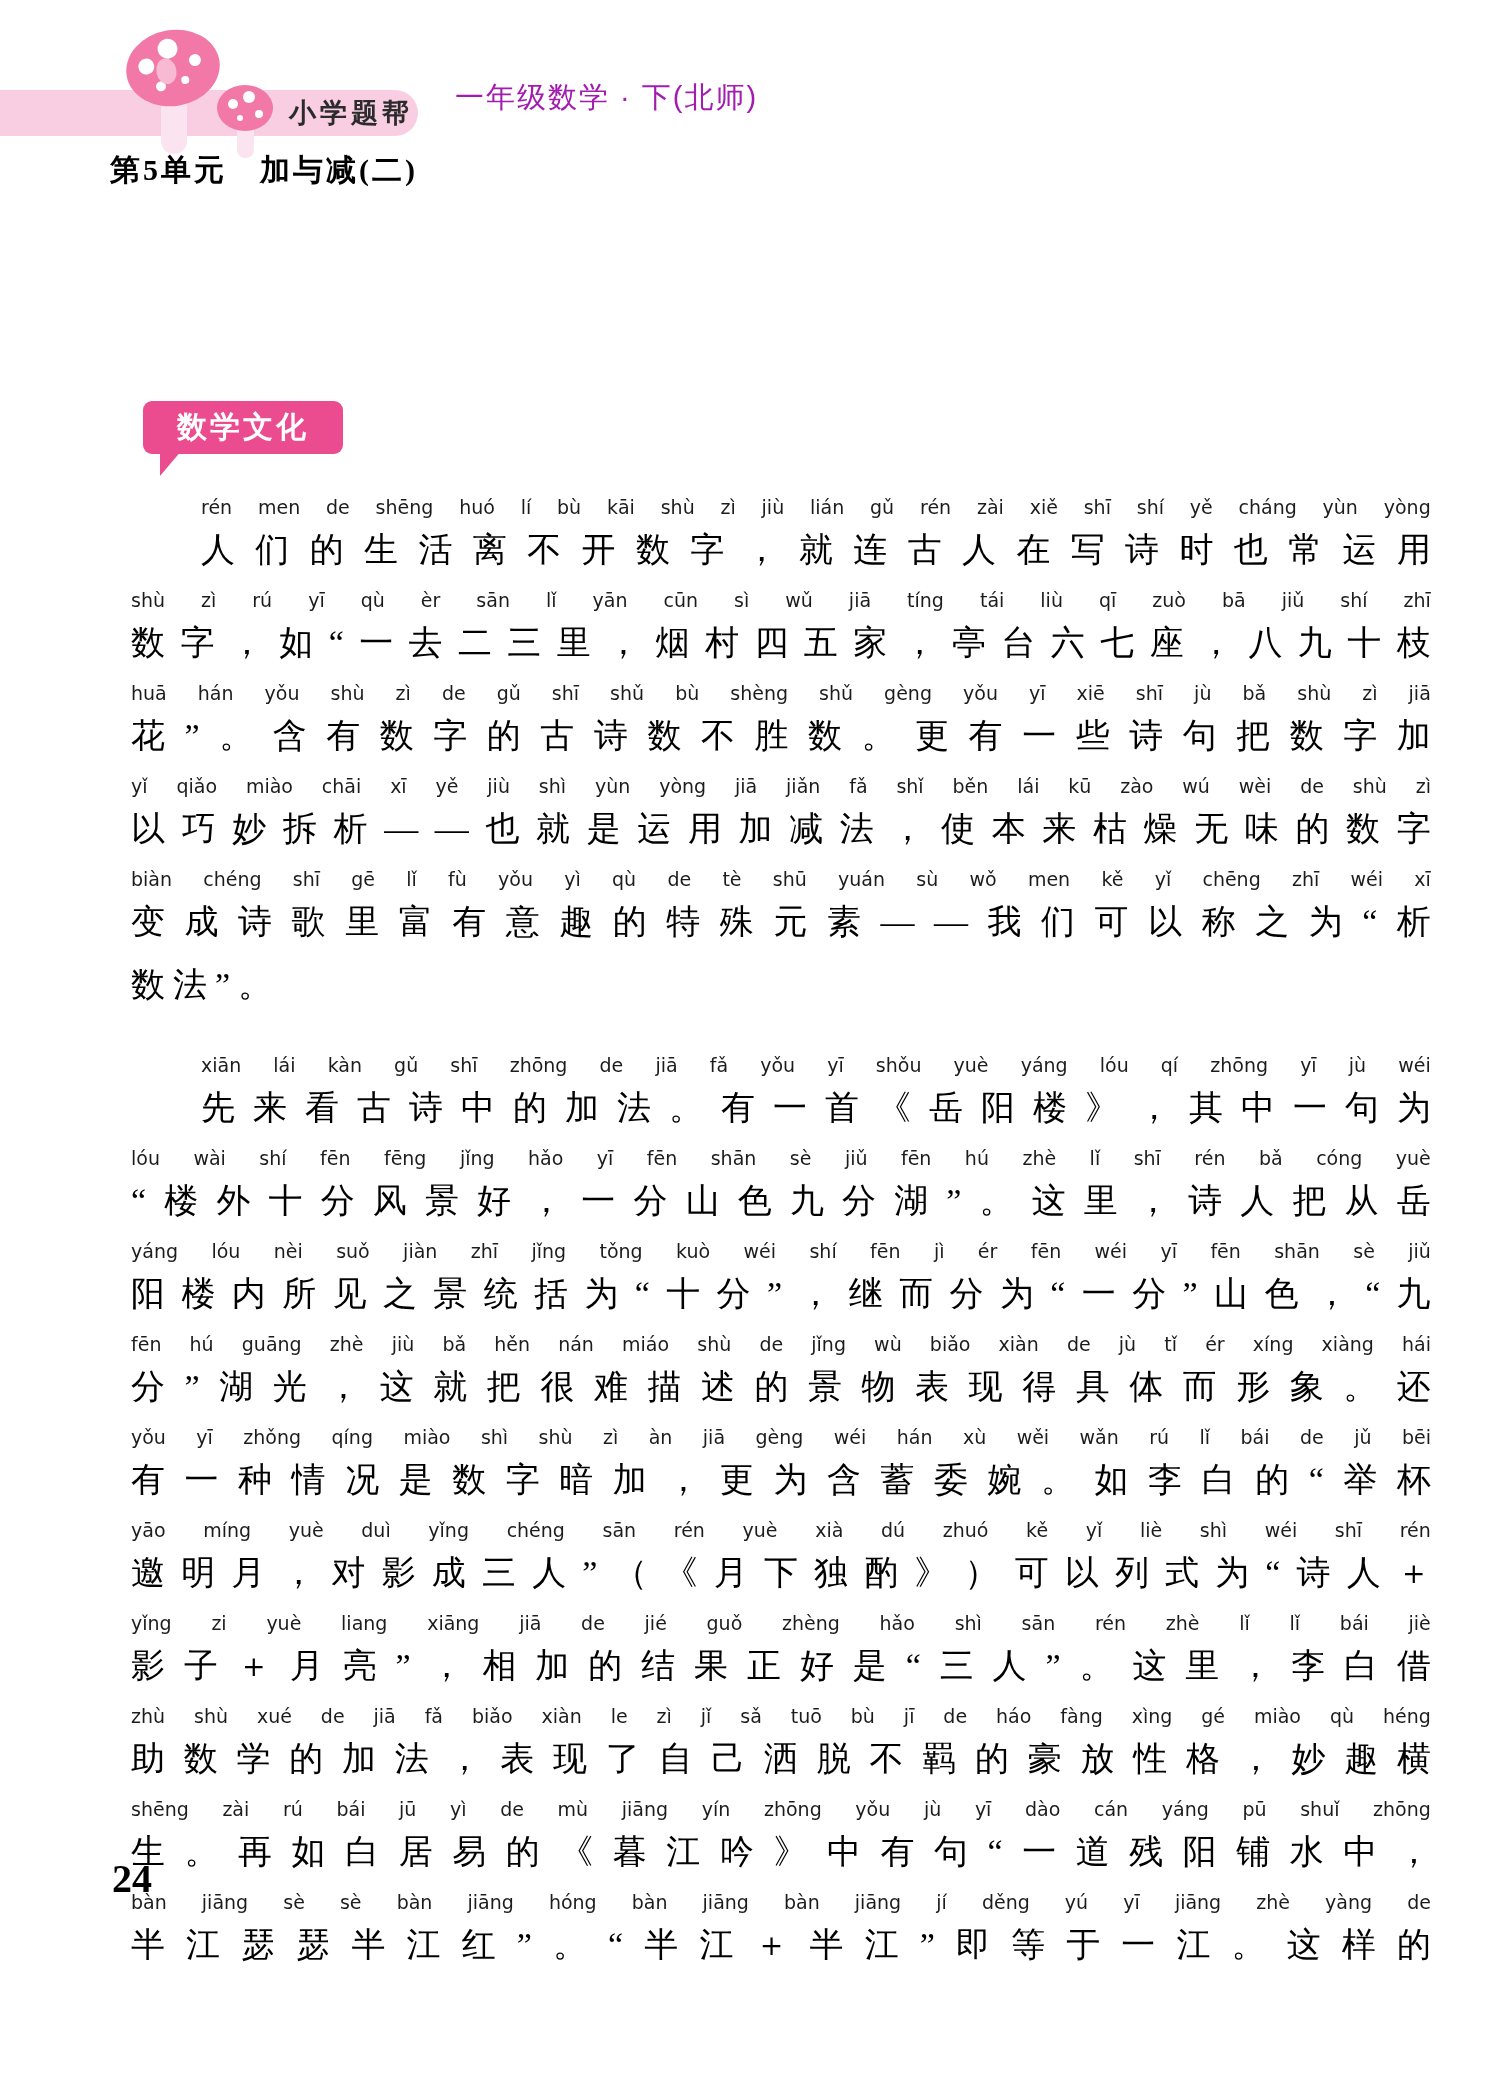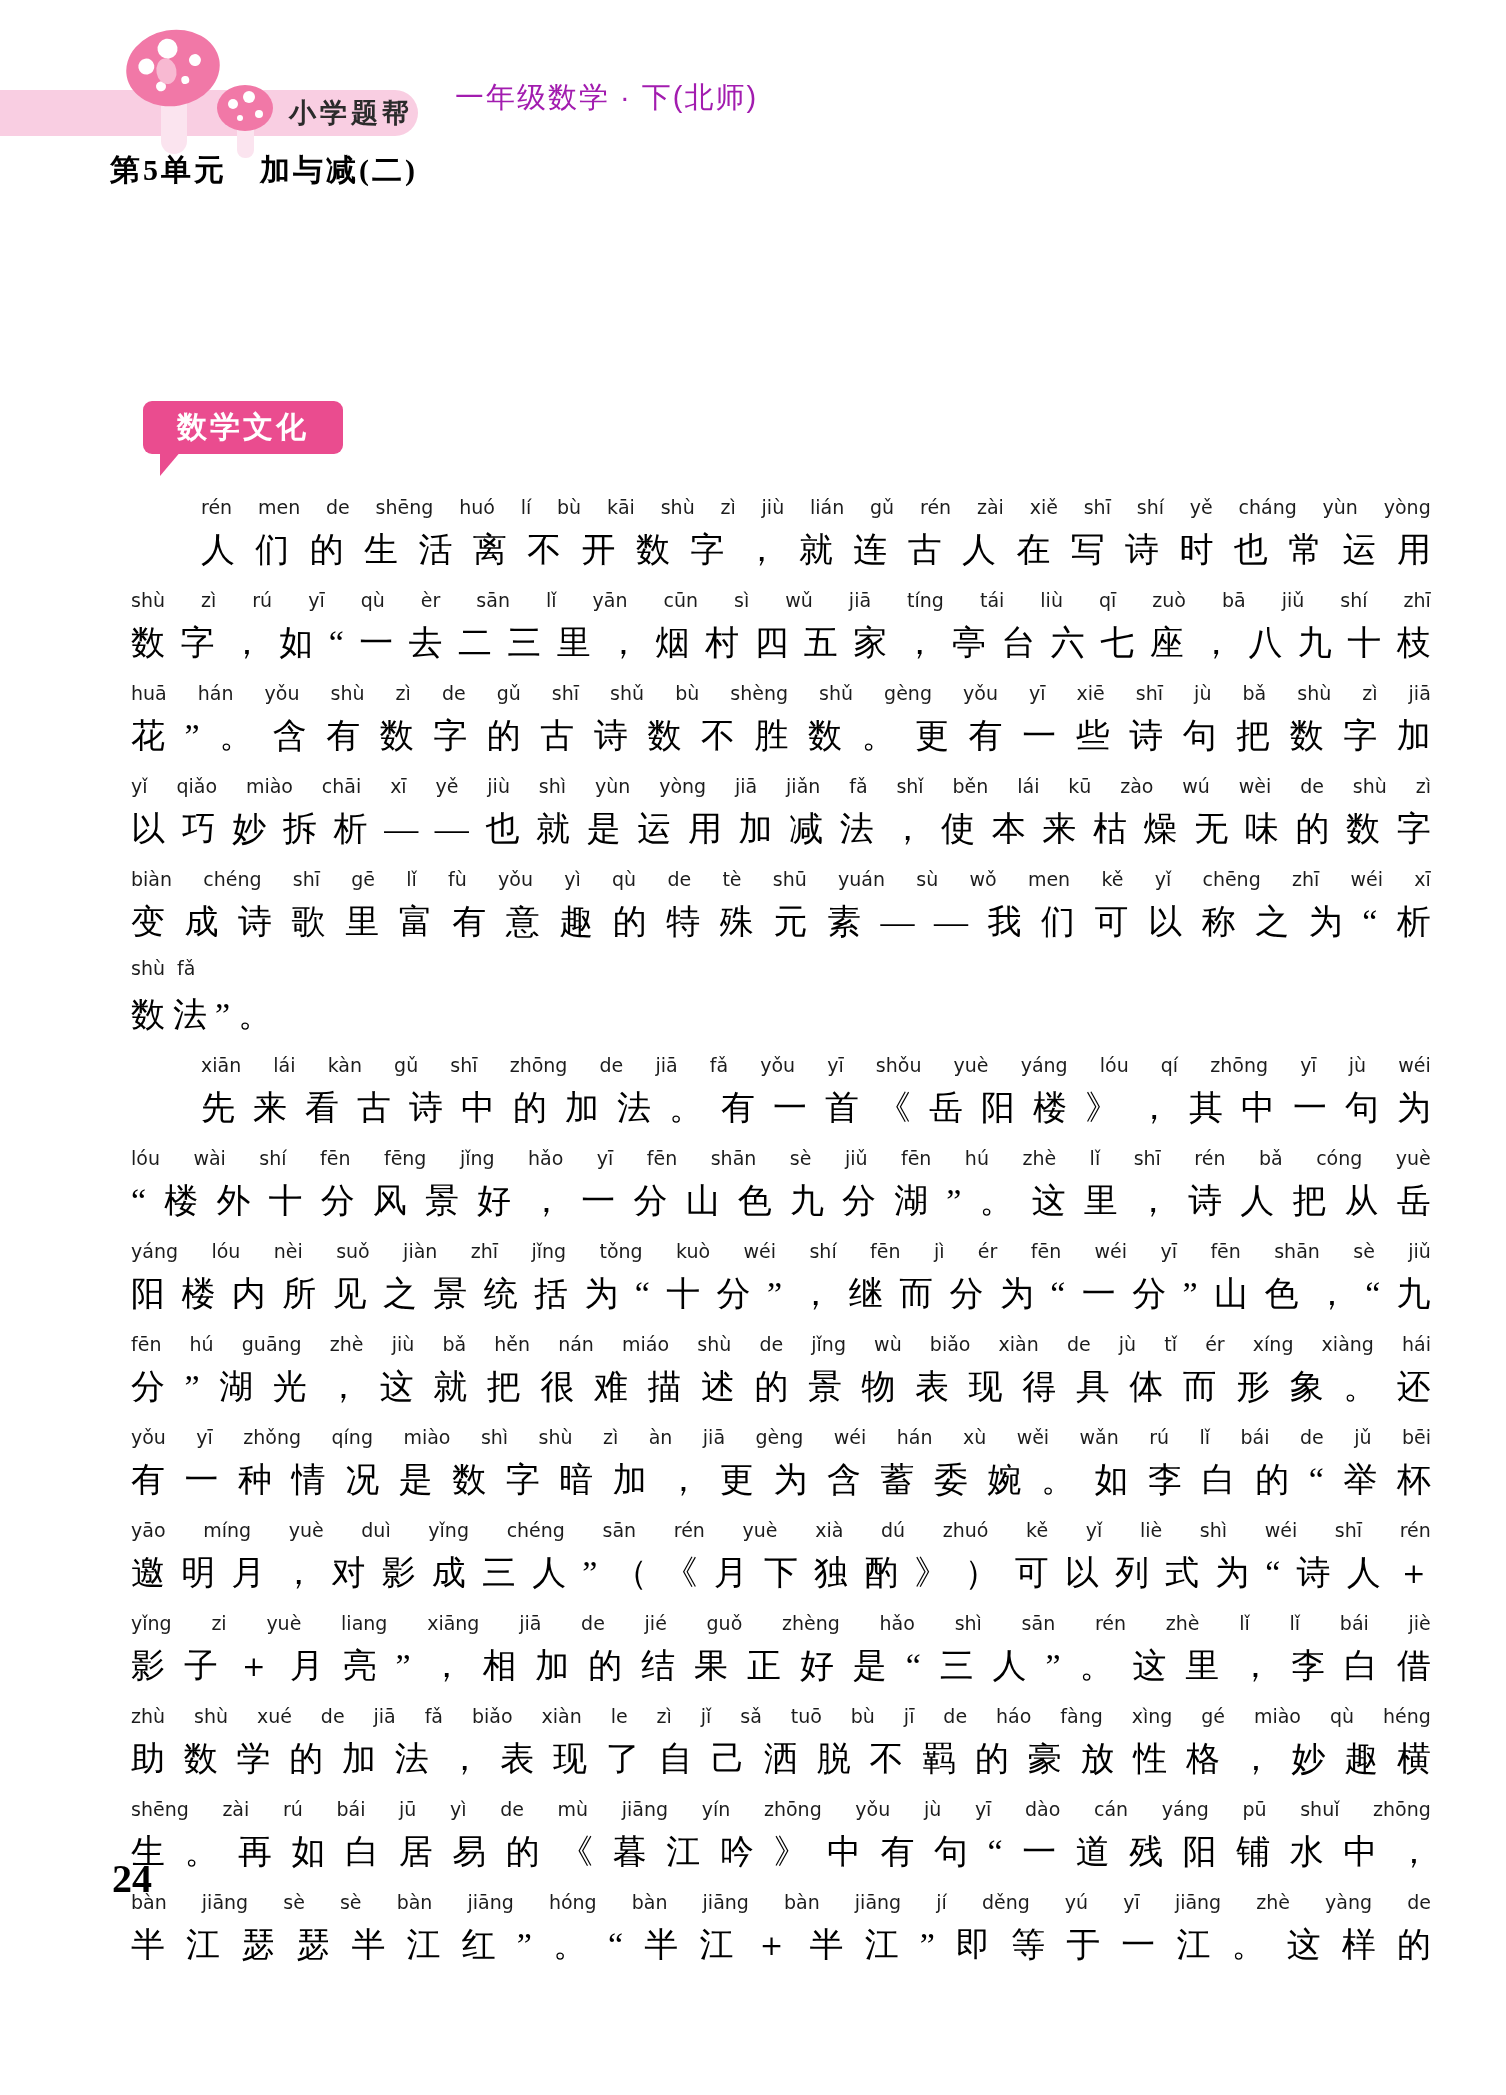--- a/index.html
+++ b/index.html
@@ -343,21 +343,20 @@
           <span>可</span>
           <span>以</span>
           <span>称</span>
           <span>之</span>
           <span>为</span>
           <span>“</span>
           <span>析</span>
         </div>
       </div>
       <div class="line">
-        <div class="pinyin plain">shù fǎ</div>
         <div class="hanzi plain">数法”。</div>
       </div>
       <div class="line indent">
         <div class="pinyin">
           <span>xiān</span>
           <span>lái</span>
           <span>kàn</span>
           <span>gǔ</span>
           <span>shī</span>
           <span>zhōng</span>

